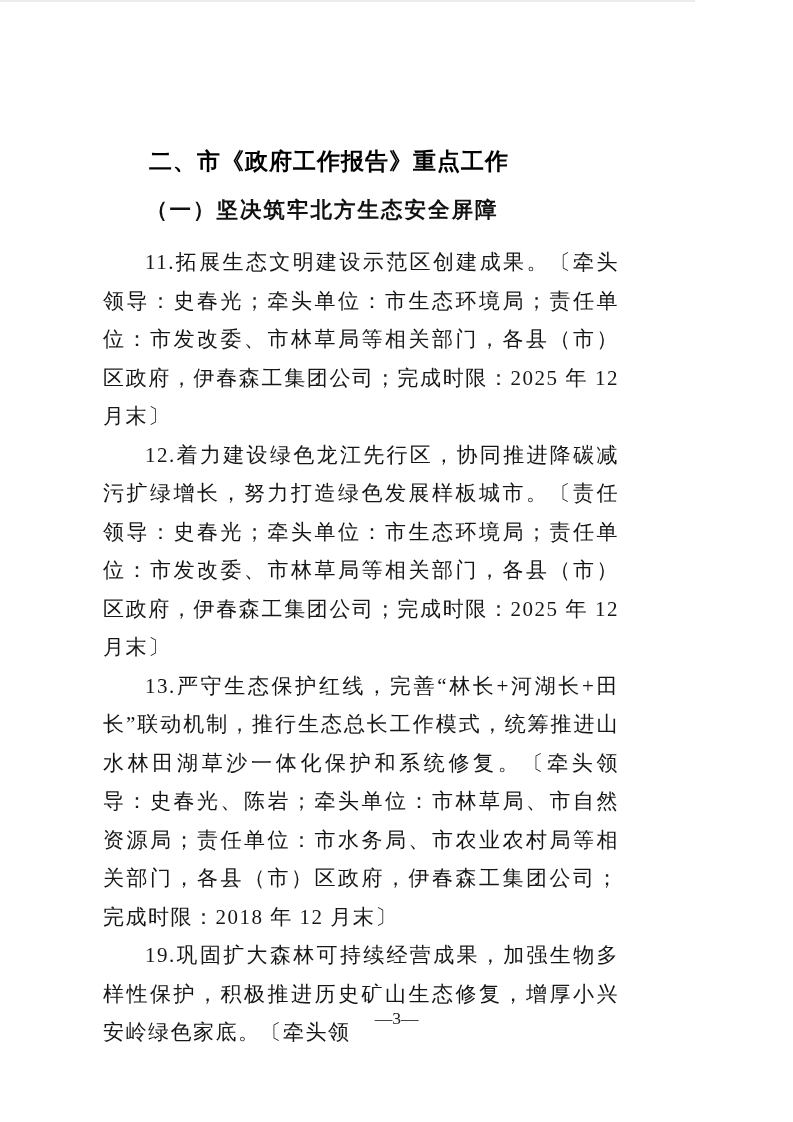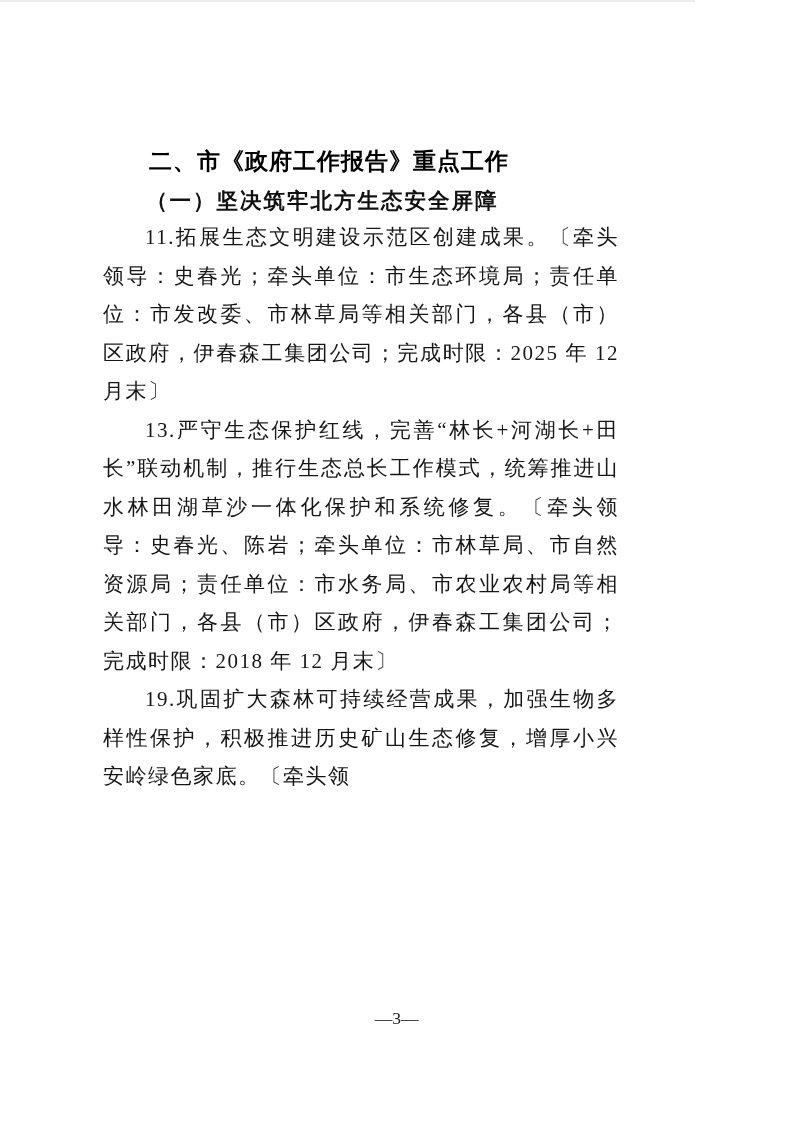--- a/index.html
+++ b/index.html
@@ -26,27 +26,27 @@
     text-indent: 2em;
     letter-spacing: 1px;
     white-space: nowrap;
   }
   .subsection-heading {
     font-family: "Liberation Serif", "DejaVu Serif", serif;
     font-size: 21.5px;
     font-weight: bold;
     color: #111111;
     line-height: 33px;
-    margin-top: 7px;
+    margin-top: 16px;
     text-indent: 2em;
     letter-spacing: 2px;
     white-space: nowrap;
   }
   .body-text {
-    margin-top: 0;
+    margin-top: 16px;
   }
   .para {
     font-family: "Liberation Serif", "DejaVu Serif", serif;
     font-size: 21px;
     color: #161616;
     line-height: 38.5px;
     letter-spacing: 1.5px;
     text-align: justify;
     text-indent: 2em;
   }
@@ -67,20 +67,21 @@
 </head>
 <body>
 
 <div class="page">
   <div class="section-heading">二、市《政府工作报告》重点工作</div>
 
   <div class="subsection-heading">（一）坚决筑牢北方生态安全屏障</div>
 
   <div class="body-text">
     <p class="para">11.拓展生态文明建设示范区创建成果。〔牵头领导：史春光；牵头单位：市生态环境局；责任单位：市发改委、市林草局等相关部门，各县（市）区政府，伊春森工集团公司；完成时限：2025 年 12 月末〕</p>
+    <p class="para">12.着力建设绿色龙江先行区，协同推进降碳减污扩绿增长，努力打造绿色发展样板城市。〔责任领导：史春光；牵头单位：市生态环境局；责任单位：市发改委、市林草局等相关部门，各县（市）区政府，伊春森工集团公司；完成时限：2025 年 12 月末〕</p>
     <p class="para">13.严守生态保护红线，完善“林长+河湖长+田长”联动机制，推行生态总长工作模式，统筹推进山水林田湖草沙一体化保护和系统修复。〔牵头领导：史春光、陈岩；牵头单位：市林草局、市自然资源局；责任单位：市水务局、市农业农村局等相关部门，各县（市）区政府，伊春森工集团公司；完成时限：2018 年 12 月末〕</p>
     <p class="para">19.巩固扩大森林可持续经营成果，加强生物多样性保护，积极推进历史矿山生态修复，增厚小兴安岭绿色家底。〔牵头领</p>
   </div>
 
   <div class="footer">
     <span class="page-number">—3—</span>
   </div>
 </div>
 
 </body></html>

